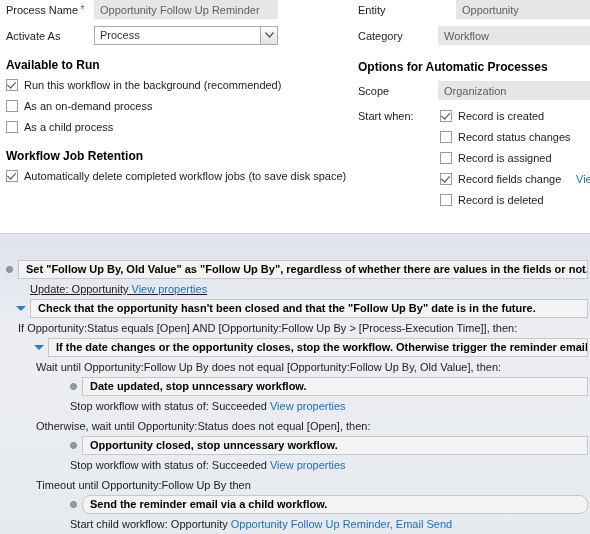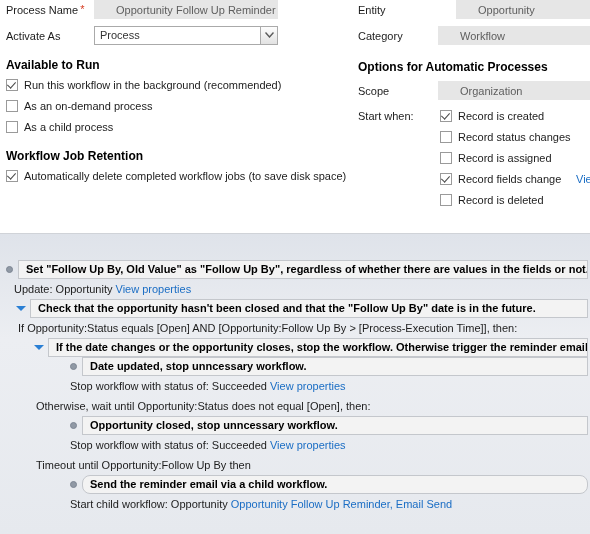--- a/index.html
+++ b/index.html
@@ -48,21 +48,21 @@
     line-height: 11px;
   }
   .readonly-box {
     position: absolute;
     top: 0;
     height: 19px;
     line-height: 19px;
     background: #e6e6e6;
     border: 1px solid #e6e6e6;
     color: #5e5e5e;
-    padding-left: 21px;
+    padding-left: 5px;
     font-size: 11px;
     box-sizing: border-box;
     overflow: hidden;
     white-space: nowrap;
   }
   .select-box {
     position: absolute;
     top: 0;
     height: 19px;
     background: #ffffff;
@@ -307,34 +307,35 @@
 </div>
 
 <div class="divider"></div>
 
 <div id="steps">
     <div class="step">
       <div style="position: relative;">
         <span class="bullet" style="left: 6px; top: 6px;"></span>
         <div class="step-title" style="margin-left: 18px;">Set "Follow Up By, Old Value" as "Follow Up By", regardless of whether there are values in the fields or not.</div>
       </div>
-      <div class="step-desc" style="margin-left: 14px;"><span>Update:  Opportunity </span><a class="inline-link" href="#">View properties</a></div>
+      <div class="step-desc" style="margin-left: 30px; text-decoration: underline;"><span>Update:  Opportunity </span><a class="inline-link" href="#">View properties</a></div>
     </div>
     <div class="step">
       <div style="position: relative;">
         <span class="tri" style="left: 16px; top: 7px;"></span>
         <div class="step-title" style="margin-left: 30px;">Check that the opportunity hasn't been closed and that the "Follow Up By" date is in the future.</div>
       </div>
       <div class="step-desc" style="margin-left: 18px;"><span>If Opportunity:Status equals [Open] AND [Opportunity:Follow Up By &gt; [Process-Execution Time]], then:</span></div>
     </div>
     <div class="step">
       <div style="position: relative;">
         <span class="tri" style="left: 34px; top: 7px;"></span>
         <div class="step-title" style="margin-left: 48px;">If the date changes or the opportunity closes, stop the workflow. Otherwise trigger the reminder email workflow.</div>
       </div>
+      <div class="step-desc" style="margin-left: 36px;"><span>Wait until Opportunity:Follow Up By does not equal [Opportunity:Follow Up By, Old Value], then:</span></div>
     </div>
     <div class="step">
       <div style="position: relative;">
         <span class="bullet" style="left: 70px; top: 6px;"></span>
         <div class="step-title" style="margin-left: 82px;">Date updated, stop unncessary workflow.</div>
       </div>
       <div class="step-desc" style="margin-left: 70px;"><span>Stop workflow with status of:  Succeeded </span><a class="inline-link" href="#">View properties</a></div>
     </div>
     <div class="step">
       <div class="step-desc" style="margin-left: 36px;"><span>Otherwise, wait until Opportunity:Status does not equal [Open], then:</span></div>

